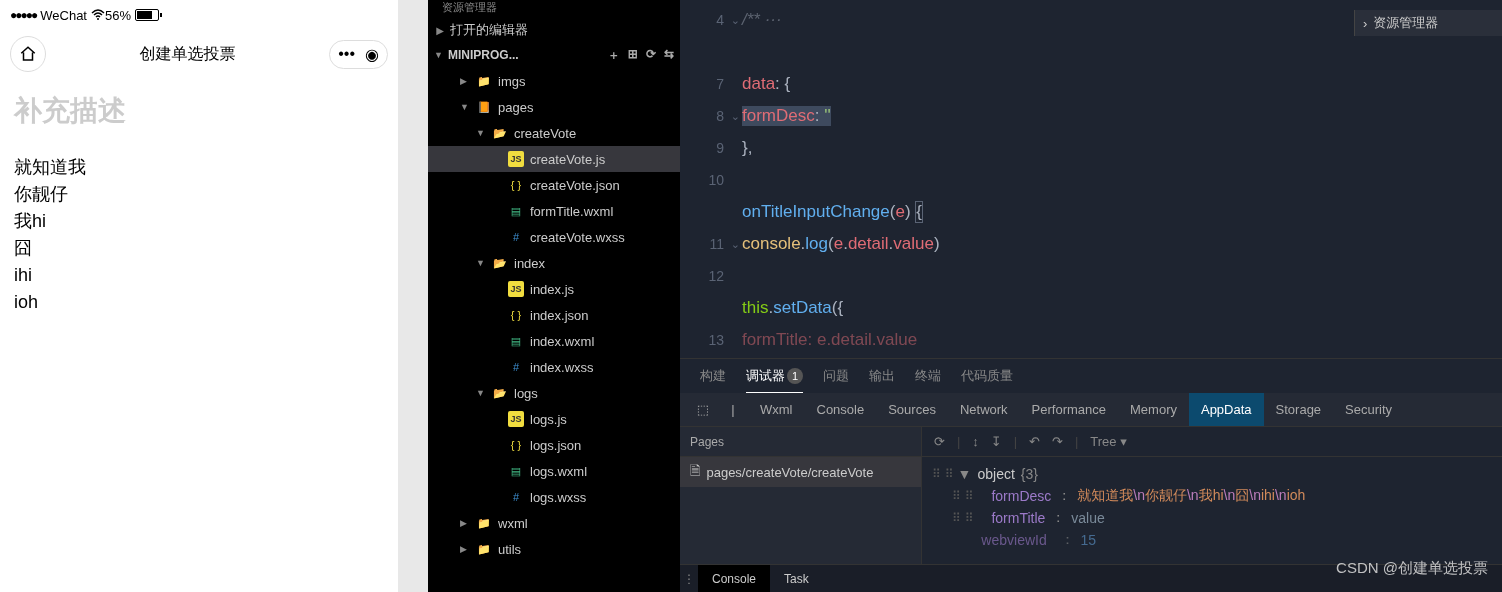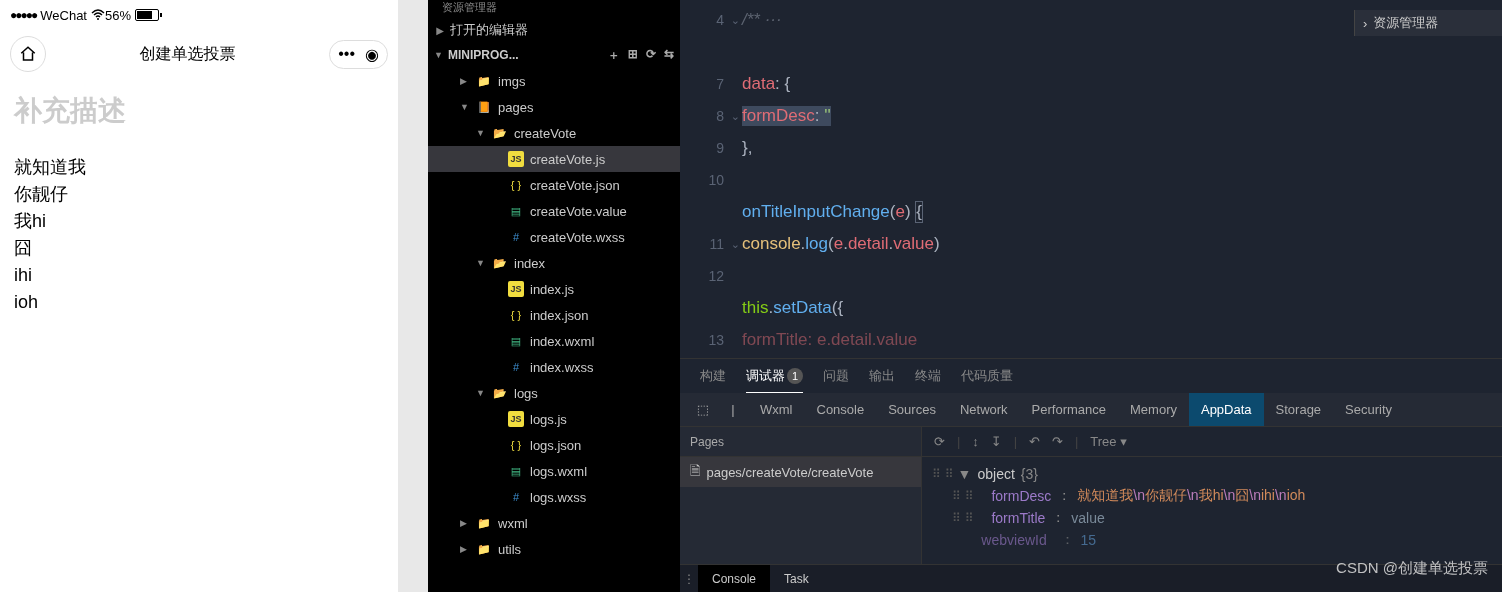--- a/index.html
+++ b/index.html
@@ -182,21 +182,21 @@
         <span>createVote.js</span>
       </div>
       <div class="tree-item d3">
         <span class="chev"></span>
         <span class="ficon json">{ }</span>
         <span>createVote.json</span>
       </div>
       <div class="tree-item d3">
         <span class="chev"></span>
         <span class="ficon wxml">▤</span>
-        <span>createVote.value</span>
+        <span>formTitle.wxml</span>
       </div>
       <div class="tree-item d3">
         <span class="chev"></span>
         <span class="ficon wxss">#</span>
         <span>createVote.wxss</span>
       </div>
       <div class="tree-item d2">
         <span class="chev">▼</span>
         <span class="ficon folder-open">📂</span>
         <span>index</span>

